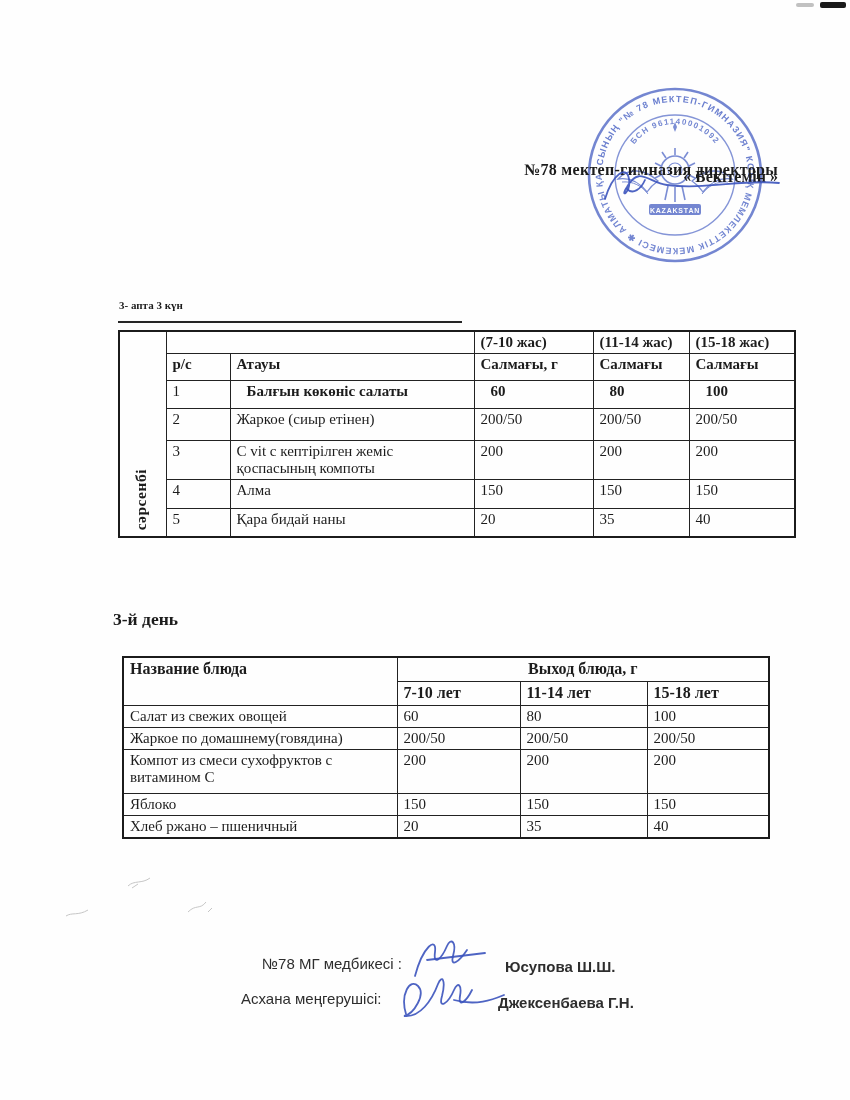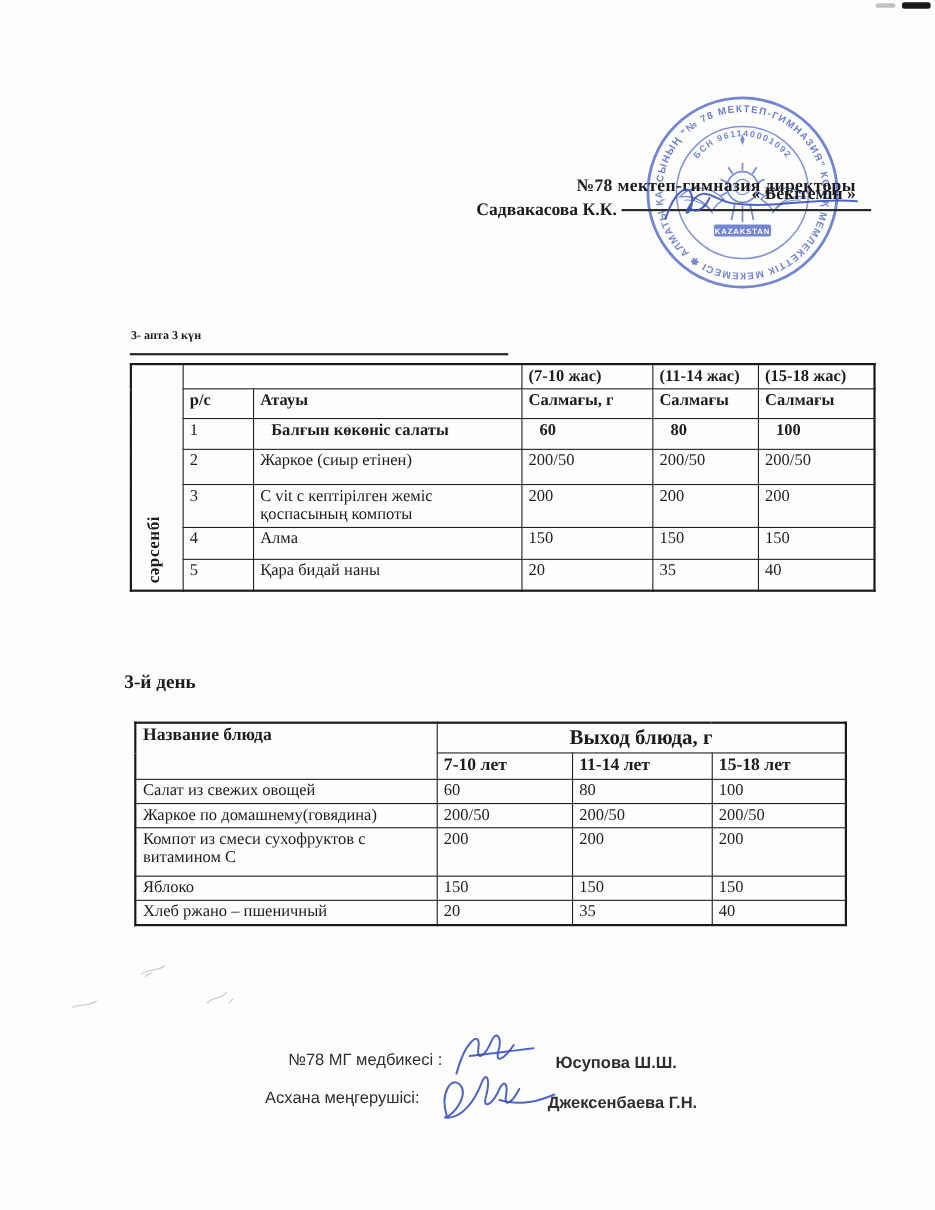--- a/index.html
+++ b/index.html
@@ -53,21 +53,21 @@
   .t-kz tr:nth-child(5) td{height:28px;}
   .t-kz tr:nth-child(6) td{height:24px;}
   .t-kz tr:nth-child(7) td{height:23px;}
   .t-ru tr:nth-child(1) td{height:19px;}
   .t-ru tr:nth-child(2) td{height:19px;}
   .t-ru tr:nth-child(3) td{height:16px;}
   .t-ru tr:nth-child(4) td{height:15px;}
   .t-ru tr:nth-child(5) td{height:39px;}
   .t-ru tr:nth-child(6) td{height:16px;}
   .t-ru tr:nth-child(7) td{height:15px;}
-  .t-ru td.group{ text-align:center; font-weight:bold; font-size:19px;}
+  .t-ru td.group{ text-align:center; font-weight:bold; font-size:16px;}
   .t-ru td.namehdr{font-weight:bold; font-size:16px;}
   .t-ru td.agehdr{font-weight:bold; font-size:16px;}
 
   
   .sigrow-label{position:absolute; font-family:"Liberation Sans", sans-serif; font-weight:normal;
     font-size:15px; color:#2e2e2e;}
   .sigrow-name{position:absolute; font-family:"Liberation Sans", sans-serif; font-weight:bold;
     font-size:15px; color:#2e2e2e;}
   .lbl1{left:262px; top:955px;}
   .nm1{left:505px; top:958px;}
@@ -127,24 +127,20 @@
         <line x1="89" y1="101" x2="89" y2="116"></line>
         <line x1="96" y1="100" x2="99" y2="114"></line>
       </g>
       <rect x="63" y="118" width="52" height="11" rx="2" fill="#4d66c6" opacity=".85"></rect>
       <text x="89" y="126.5" font-size="7" letter-spacing=".8" fill="#ffffff" text-anchor="middle">KAZAKSTAN</text>
     </svg>
   </div>
 
   <div class="approval-line1">« Бекітемін »</div>
   <div class="approval-line2">№78  мектеп-гимназия  директоры</div>
-  <div class="approval-line3">
-    <span>Садвакасова К.К.</span>
-    <span class="uline"></span>
-  </div>
   <svg class="sig-director bluesig" viewBox="0 0 190 48">
     <path d="M8,36 C16,10 30,2 32,16 C34,30 22,36 30,24 C42,2 52,20 70,22 C108,27 146,16 182,20"></path>
     <path d="M30,26 C36,32 44,26 48,17"></path>
   </svg>
 
 
   <div class="h-kz">3- апта  3 күн</div>
   <div class="h-kz-underline"></div>
 
   <table class="t-kz">

